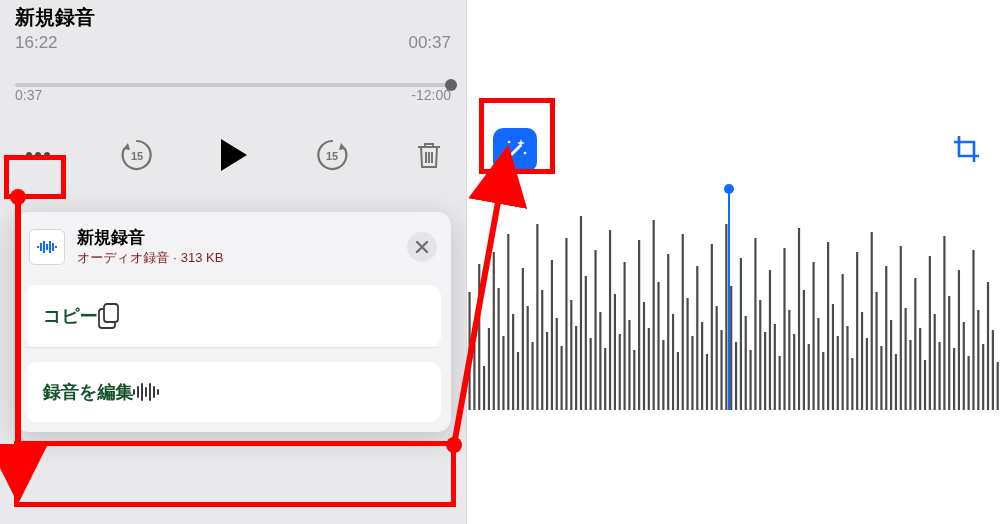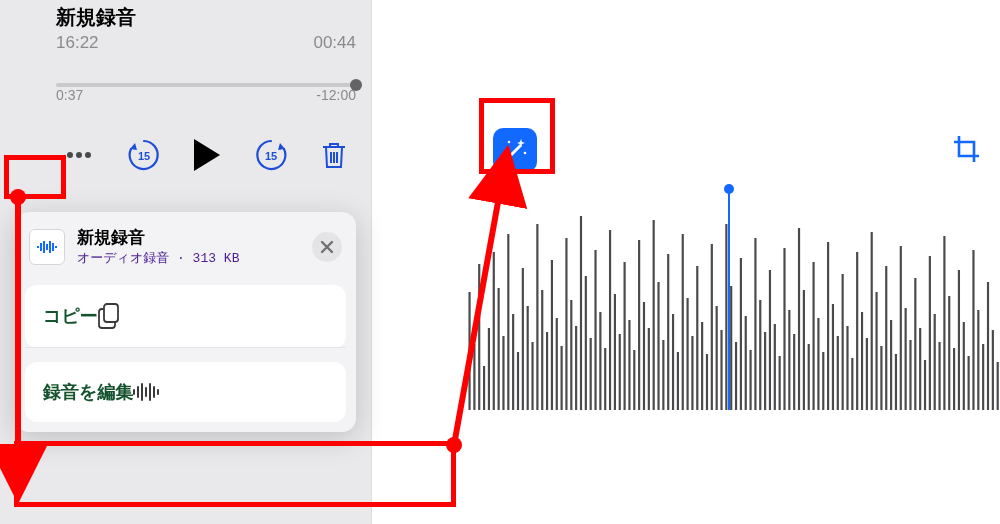--- a/index.html
+++ b/index.html
@@ -1,39 +1,39 @@
 <!DOCTYPE html>
 <html><head>
 <meta charset="utf-8">
 <style>
   * { box-sizing: border-box; margin: 0; padding: 0; font-family: -apple-system, "Hiragino Sans", sans-serif; }
   body { width: 1000px; height: 524px; background: #fff; position: relative; overflow: hidden; }
 
   
-  .left-panel { position: absolute; left: 0; top: 0; width: 372px; height: 524px; background: #e9e9ec; border-right: 1px solid #ddd; padding-left: 41px; }
+  .left-panel { position: absolute; left: 0; top: 0; width: 467px; height: 524px; background: #e9e9ec; border-right: 1px solid #ddd; }
 
   .title-row { padding: 4px 15px 0 15px; font-size: 20px; font-weight: 700; color: #000; }
   .meta-row { display: flex; justify-content: space-between; padding: 2px 15px 0 15px; font-size: 17px; color: #8a8a8e; }
 
   .scrub-wrap { padding: 30px 15px 0 15px; }
   .scrub-track { position: relative; height: 4px; background: #c9c9cc; border-radius: 2px; }
   .scrub-knob { position: absolute; right: -6px; top: -4px; width: 12px; height: 12px; border-radius: 50%; background: #636366; }
   .scrub-times { display: flex; justify-content: space-between; font-size: 14px; color: #8a8a8e; }
 
   .transport { display: flex; align-items: center; justify-content: space-between; padding: 30px 15px 0 15px; }
   .more-btn { width: 46px; height: 30px; display: flex; align-items: center; justify-content: center; color: #4a4a4c; }
-  .skip-btn, .trash-btn { width: 44px; height: 44px; display: flex; align-items: center; justify-content: center; color: #1d4ed8; }
+  .skip-btn, .trash-btn { width: 44px; height: 44px; display: flex; align-items: center; justify-content: center; color: #737373; }
   .play-btn { width: 44px; height: 44px; display: flex; align-items: center; justify-content: center; color: #000; }
 
   
   .share-sheet { position: absolute; left: 15px; right: 15px; top: 212px; background: #f3f3f5; border-radius: 14px; box-shadow: 0 6px 30px rgba(0,0,0,0.18); overflow: hidden; padding-bottom: 10px; }
   .sheet-header { display: flex; align-items: center; padding: 14px 14px 18px 14px; }
   .file-icon { width: 36px; height: 36px; border: 1px solid #d6d6d8; border-radius: 6px; display: flex; align-items: center; justify-content: center; margin-right: 12px; background: #fff; }
   .file-title { font-size: 17px; font-weight: 600; color: #000; }
-  .file-sub { font-size: 13px; color: #4c1d95; font-family: Liberation Mono, monospace; }
+  .file-sub { font-size: 13px; color: #7f1d1d; }
   .close-x { margin-left: auto; width: 30px; height: 30px; border-radius: 50%; background: #e4e4e6; display: flex; align-items: center; justify-content: center; color: #707074; }
   .action-list { background: #fff; margin: 0 10px; border-radius: 12px; }
   .action-item { display: flex; align-items: center; justify-content: flex-start; padding: 18px 18px; font-size: 18px; color: #14532d; font-weight: bold; }
   .action-sep { height: 1px; background: #e4e4e6; margin: 0; }
   .gap { height: 14px; }
   .action-list2 { background: #fff; margin: 0 10px; border-radius: 12px; }
 
   
   .annot { position: absolute; border: 5px solid #ff0000; pointer-events: none; }
   .annot-dot { position: absolute; width: 16px; height: 16px; border-radius: 50%; background: #ff0000; pointer-events: none; }
@@ -49,21 +49,21 @@
   .wave-svg { position:absolute; left:0; top:0; width:100%; height:100%; }
 </style>
 </head>
 <body>
 
 <div class="left-panel">
 
   <div class="title-row">新規録音</div>
   <div class="meta-row">
     <span>16:22</span>
-    <span>00:44</span>
+    <span>00:37</span>
   </div>
 
   <div class="scrub-wrap">
     <div class="scrub-track">
       <div class="scrub-knob"></div>
     </div>
     <div class="scrub-times">
       <span>0:37</span>
       <span>-12:00</span>
     </div>

